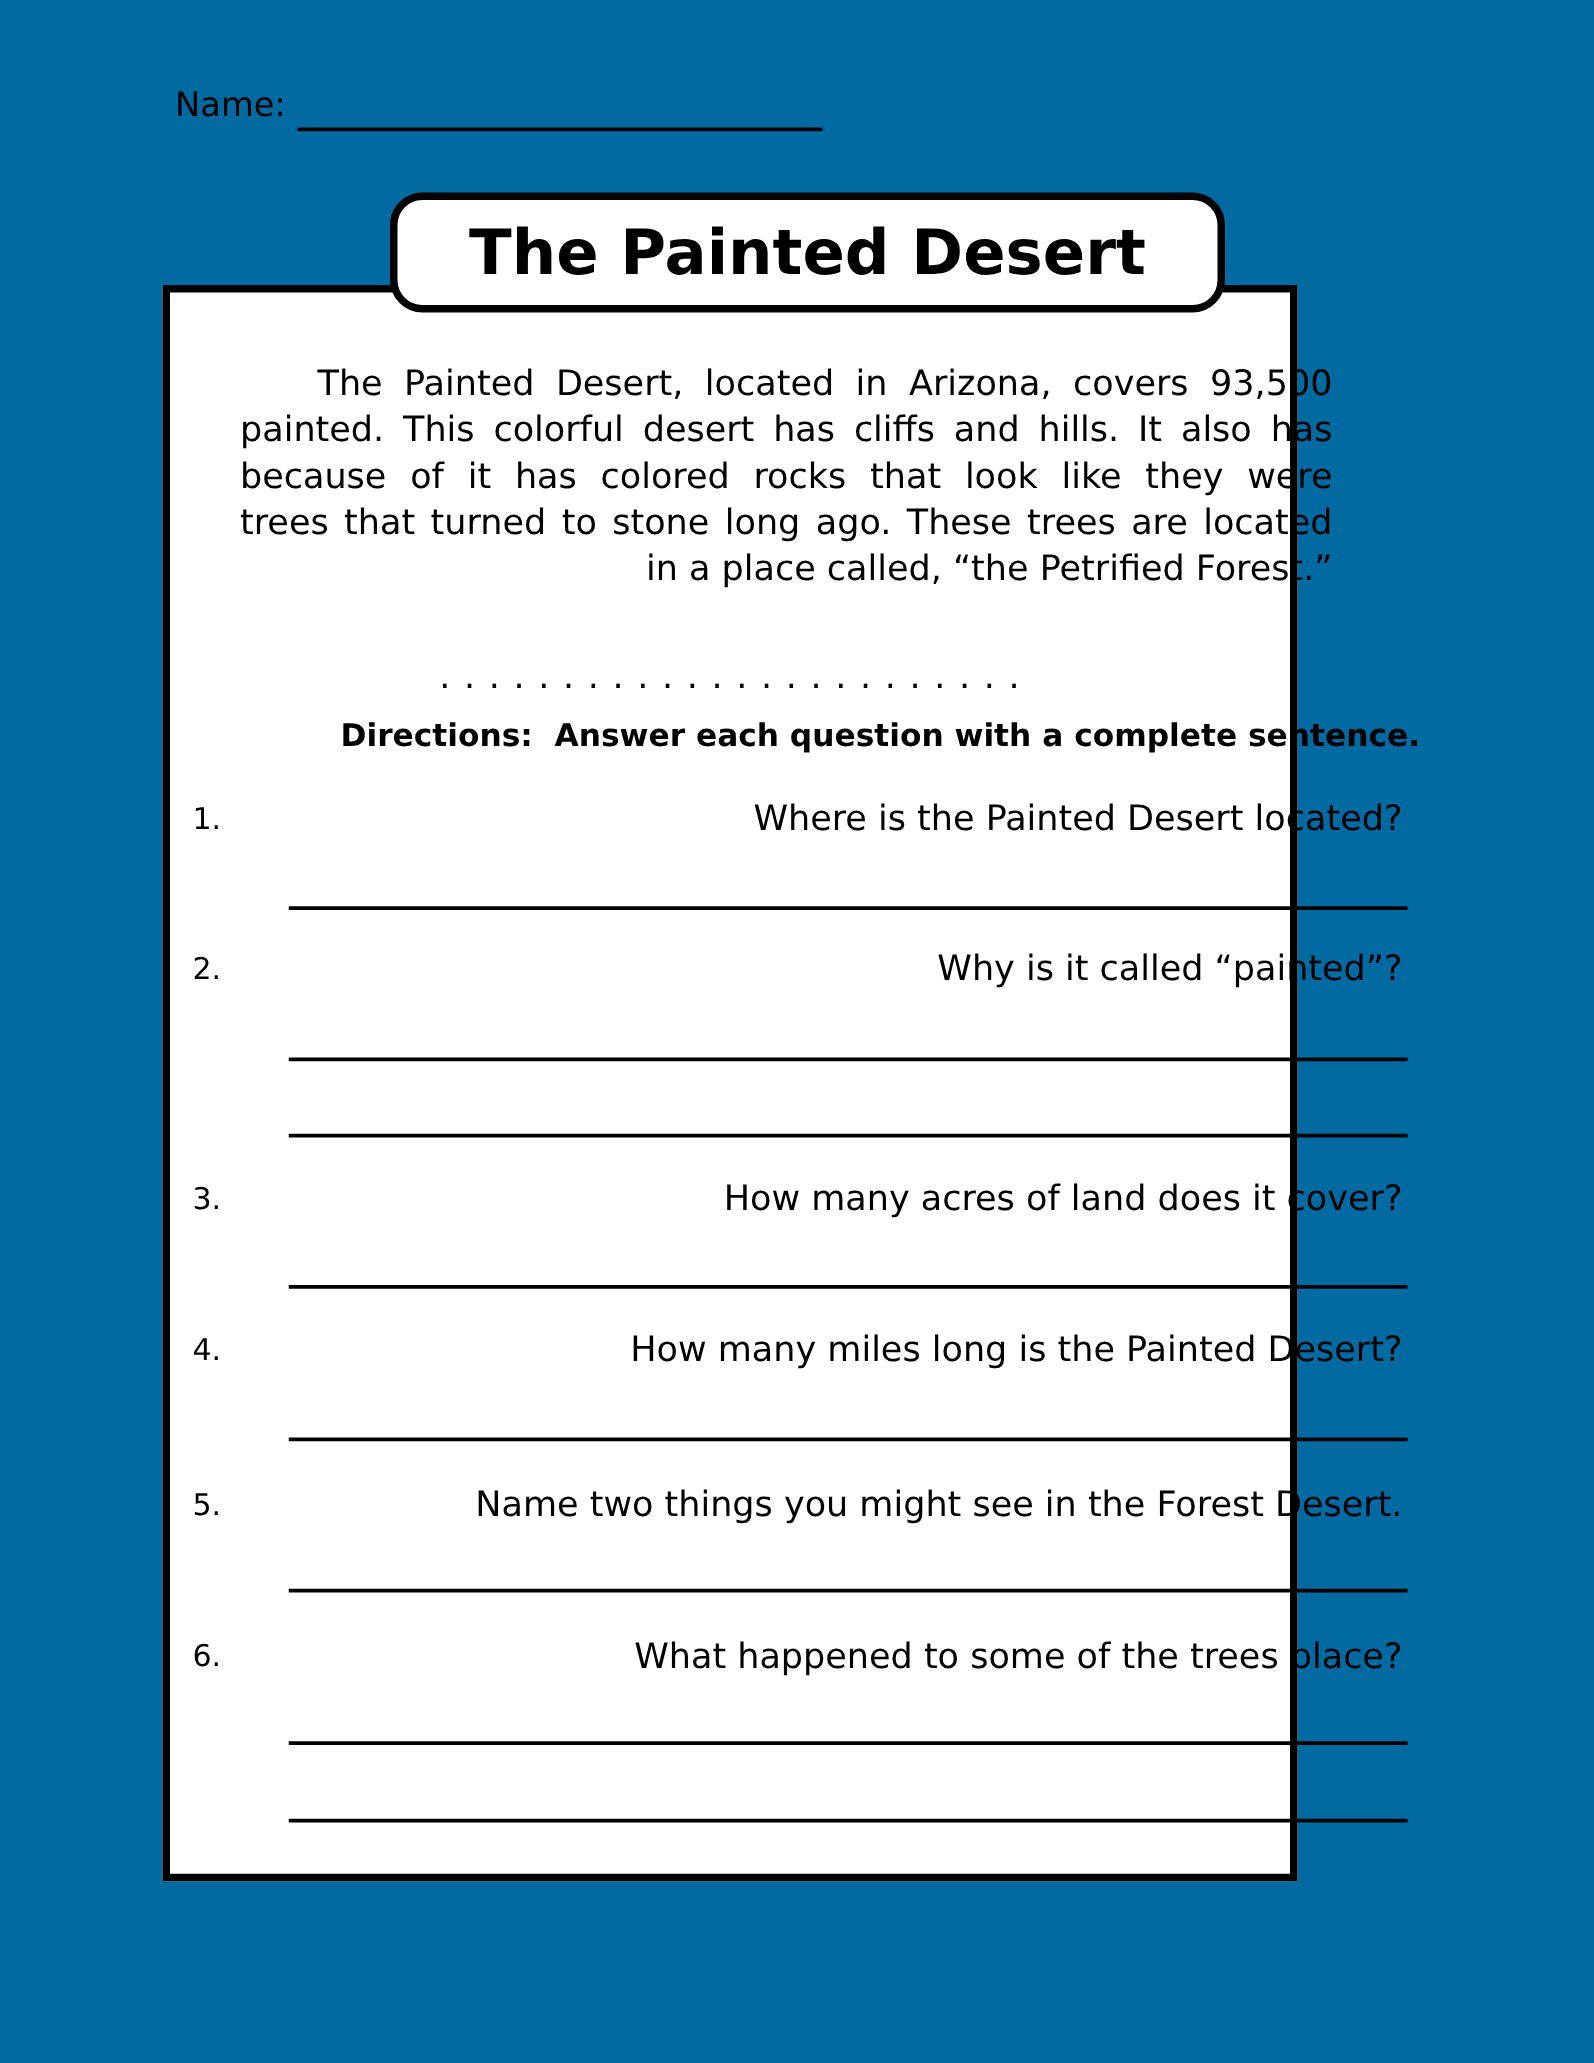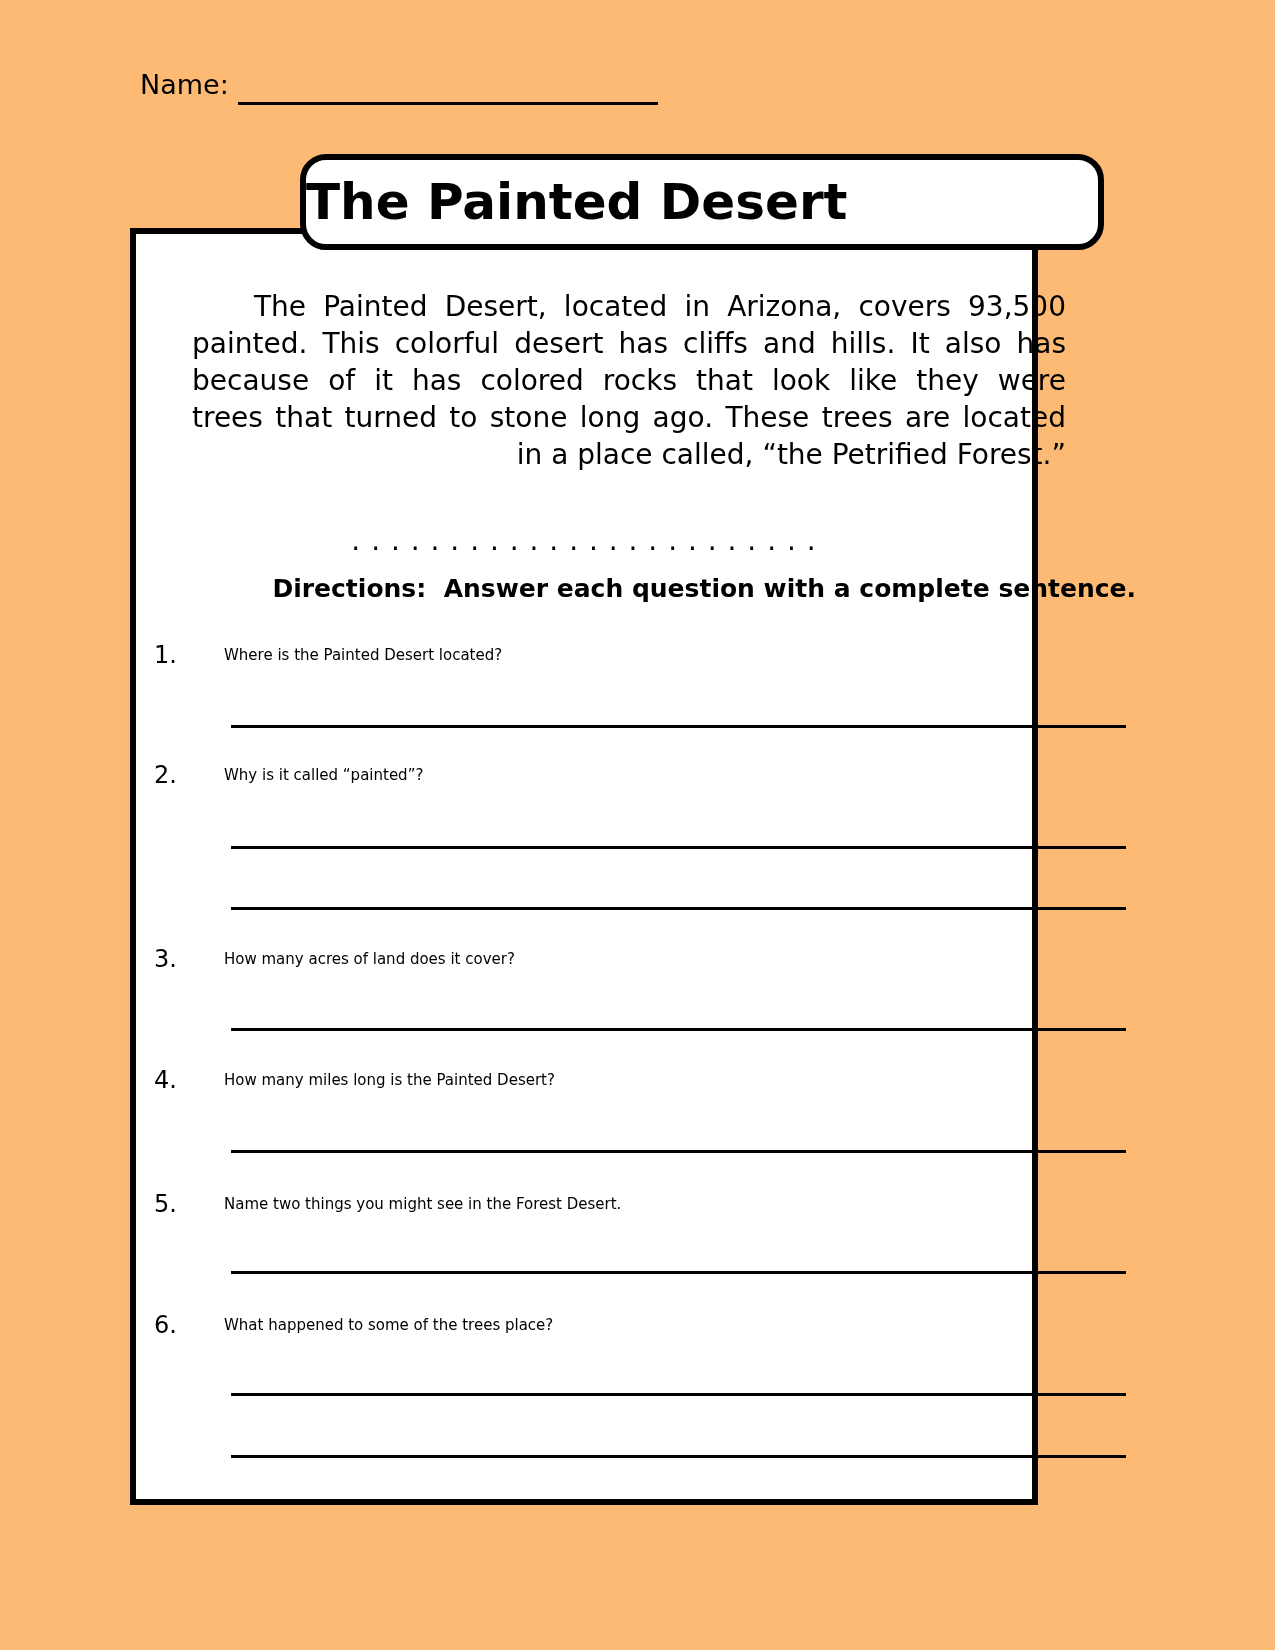--- a/index.html
+++ b/index.html
@@ -4,21 +4,21 @@
 <style>
   html, body {
     margin: 0;
     padding: 0;
     background: #ffffff;
   }
   .page {
     position: relative;
     width: 1275px;
     height: 1650px;
-    background: #fdba74;
+    background: #0369a1;
     font-family: "DejaVu Sans", sans-serif;
     color: #000000;
     overflow: hidden;
   }
 
   
   .name-label {
     position: absolute;
     left: 140px;
     top: 70px;
@@ -30,31 +30,32 @@
     left: 238px;
     top: 72px;
     width: 420px;
     height: 30px;
     border-bottom: 3px solid #000000;
   }
 
   
   .title-box {
     position: absolute;
-    left: 300px;
+    left: 312px;
     top: 154px;
-    width: 804px;
+    width: 668px;
     height: 96px;
     box-sizing: border-box;
     background: #ffffff;
     border: 6px solid #000000;
     border-radius: 26px;
     z-index: 2;
     display: flex;
     align-items: center;
+    justify-content: center;
   }
   .title-text {
     font-size: 50px;
     font-weight: bold;
     letter-spacing: 0px;
     white-space: nowrap;
   }
 
   
   .content-box {
@@ -116,25 +117,26 @@
   
   .q-number {
     position: absolute;
     left: 18px;
     width: 60px;
     font-size: 24px;
     line-height: 30px;
   }
   .q-text {
     position: absolute;
-    left: 88px;
+    left: 106px;
     width: 880px;
-    font-size: 15px;
+    font-size: 28px;
     line-height: 30px;
     white-space: pre-wrap;
+    text-align: right;
   }
   .answer-line {
     position: absolute;
     left: 95px;
     width: 895px;
     height: 0;
     border-bottom: 3px solid #000000;
   }
 </style>
 </head>

